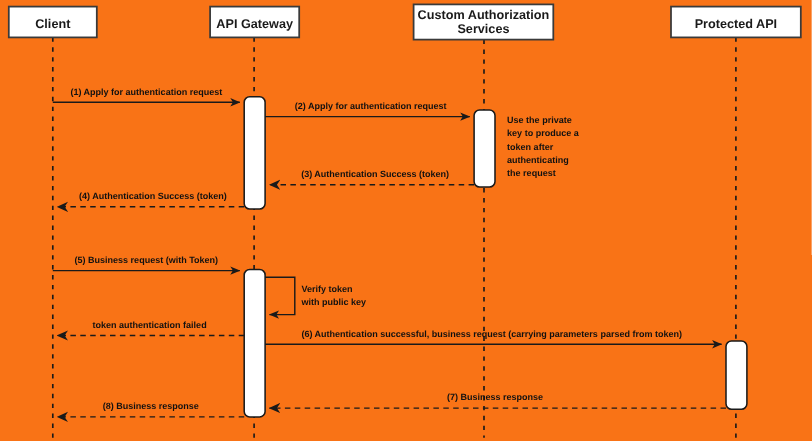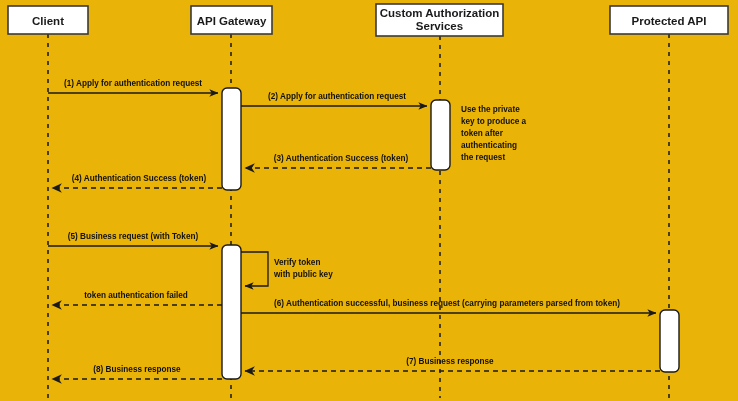--- a/index.html
+++ b/index.html
@@ -7,21 +7,21 @@
     padding: 0;
     background: #ffffff;
   }
   body {
     font-family: "Liberation Sans", sans-serif;
   }
   #canvas {
     position: relative;
     width: 738px;
     height: 401px;
-    background: #eab308;
+    background: #f97316;
     overflow: hidden;
   }
   #canvas svg {
     position: absolute;
     left: 0;
     top: 0;
   }
   .lifeline-title {
     font-family: "Liberation Sans", sans-serif;
     font-size: 11.5px;

